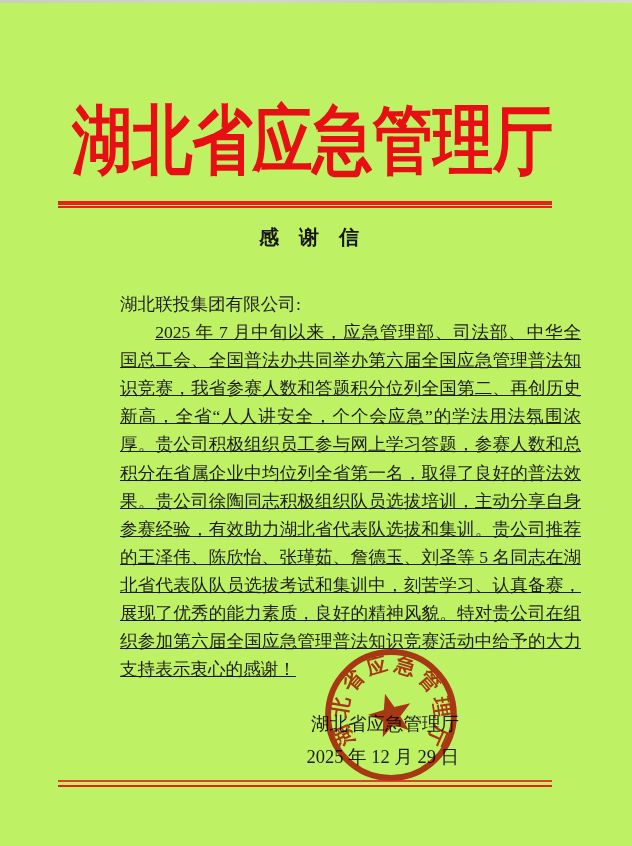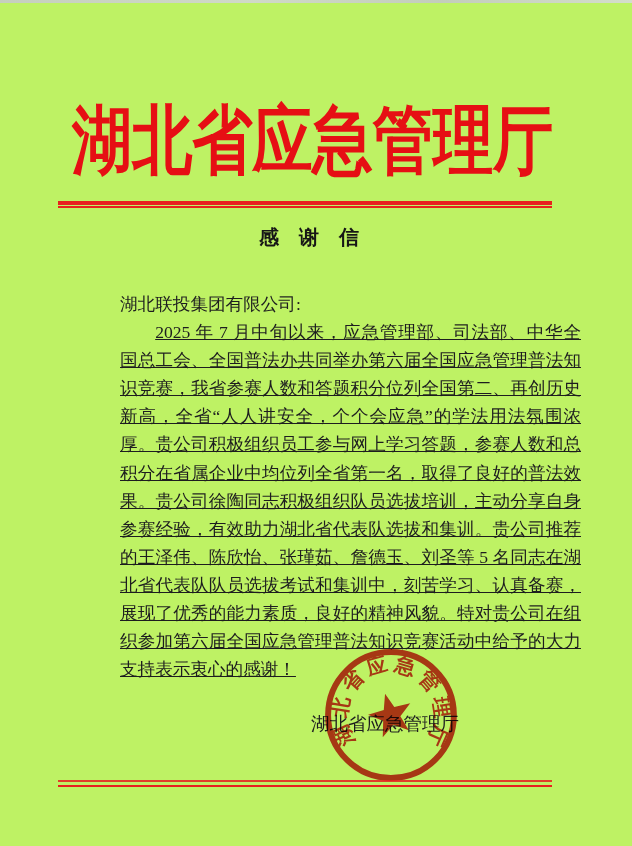--- a/index.html
+++ b/index.html
@@ -89,20 +89,21 @@
 
   <h1 class="doc-title">感 谢 信</h1>
 
   <div class="body-block">
     <p class="salutation">湖北联投集团有限公司:</p>
     <p class="paragraph">2025 年 7 月中旬以来，应急管理部、司法部、中华全国总工会、全国普法办共同举办第六届全国应急管理普法知识竞赛，我省参赛人数和答题积分位列全国第二、再创历史新高，全省“人人讲安全，个个会应急”的学法用法氛围浓厚。贵公司积极组织员工参与网上学习答题，参赛人数和总积分在省属企业中均位列全省第一名，取得了良好的普法效果。贵公司徐陶同志积极组织队员选拔培训，主动分享自身参赛经验，有效助力湖北省代表队选拔和集训。贵公司推荐的王泽伟、陈欣怡、张瑾茹、詹德玉、刘圣等 5 名同志在湖北省代表队队员选拔考试和集训中，刻苦学习、认真备赛，展现了优秀的能力素质，良好的精神风貌。特对贵公司在组织参加第六届全国应急管理普法知识竞赛活动中给予的大力支持表示衷心的感谢！</p>
   </div>
 
   <div class="sign-block">
     <div>湖北省应急管理厅</div>
+    <div>2025 年 12 月 29 日</div>
   </div>
 
   <svg class="seal" viewBox="0 0 160 160" aria-hidden="true">
     <circle class="seal-ring" cx="80" cy="80" r="74"></circle>
     <polygon class="seal-star" points="73.0,54.9 83.9,70.7 102.6,66.3 91.0,81.6 101.0,98.0 82.8,91.6 70.3,106.2 70.8,87.0 53.0,79.6 71.5,74.1"></polygon>
     <path id="sealArc" d="M 40.2,113.4 A 52,52 0 1 1 119.8,113.4" fill="none"></path>
     <text class="seal-text">
       <textPath href="#sealArc" startOffset="3" textLength="230" lengthAdjust="spacing">湖北省应急管理厅</textPath>
     </text>
   </svg>

